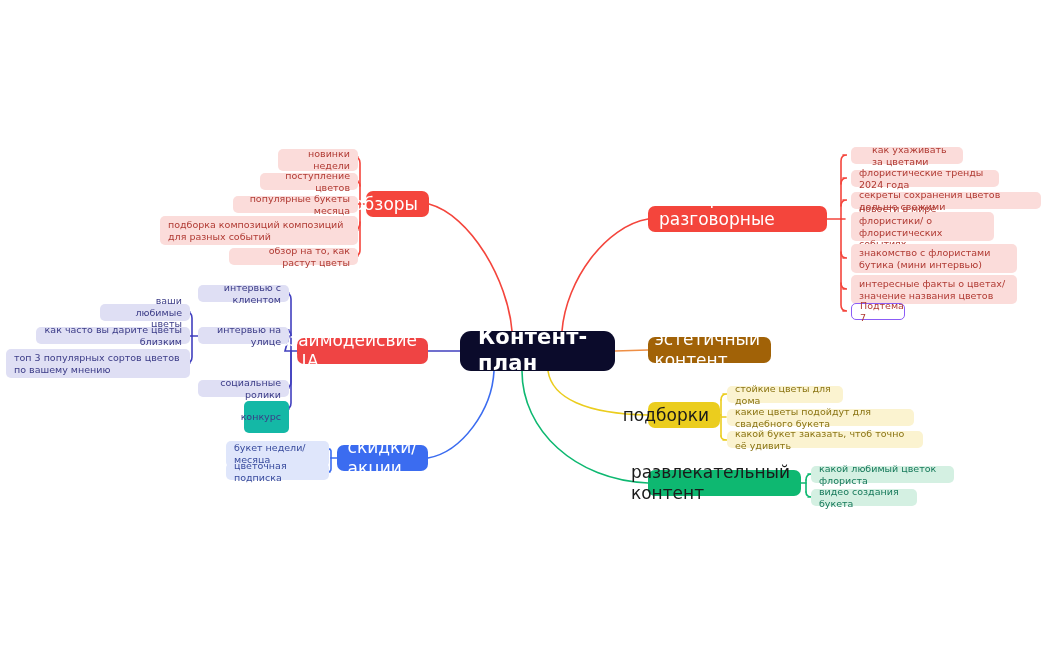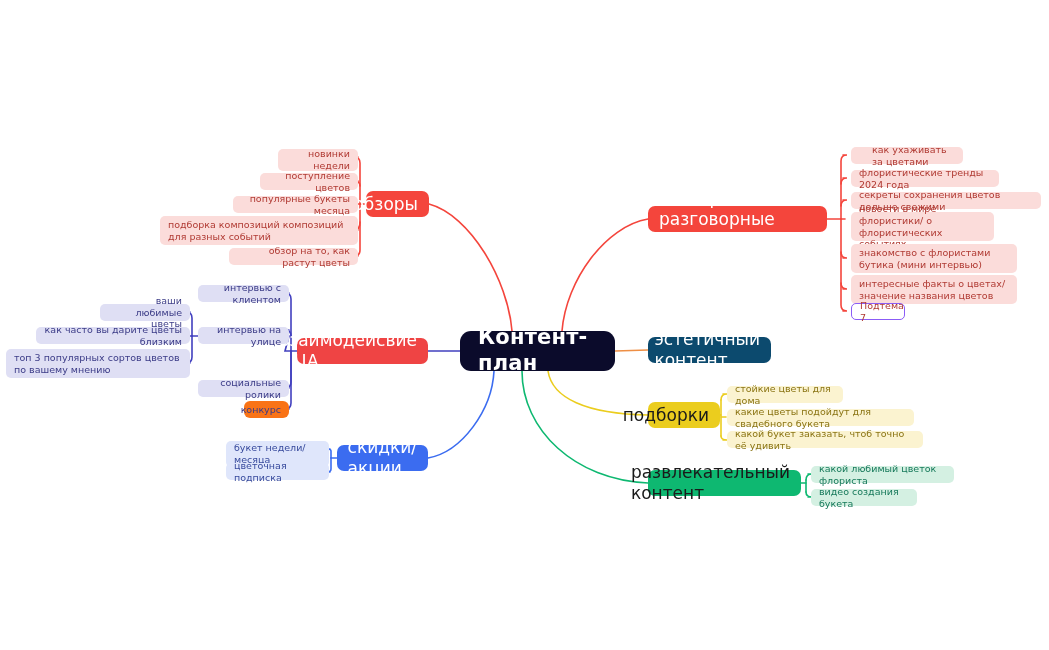--- a/index.html
+++ b/index.html
@@ -179,21 +179,21 @@
   </div>
   <div class="node leaf align-right" style="left: 198px; top: 285px; width: 91px; height: 17px; background: rgb(223, 223, 244); color: rgb(59, 59, 135);">
     <span>интервью с клиентом</span>
   </div>
   <div class="node leaf align-right" style="left: 198px; top: 327px; width: 91px; height: 17px; background: rgb(223, 223, 244); color: rgb(59, 59, 135);">
     <span>интервью на улице</span>
   </div>
   <div class="node leaf align-right" style="left: 198px; top: 380px; width: 91px; height: 17px; background: rgb(223, 223, 244); color: rgb(59, 59, 135);">
     <span>социальные ролики</span>
   </div>
-  <div class="node leaf align-right" style="left: 244px; top: 401px; width: 45px; height: 17px; background: #f97316; color: rgb(59, 59, 135); border-radius: 6px;">
+  <div class="node leaf align-right" style="left: 244px; top: 401px; width: 45px; height: 32px; background: #14b8a6; color: rgb(59, 59, 135);">
     <span>конкурс</span>
   </div>
   <div class="node leaf align-right" style="left: 100px; top: 304px; width: 90px; height: 17px; background: rgb(223, 223, 244); color: rgb(59, 59, 135);">
     <span>ваши любимые цветы</span>
   </div>
   <div class="node leaf align-right" style="left: 36px; top: 327px; width: 154px; height: 17px; background: rgb(223, 223, 244); color: rgb(59, 59, 135);">
     <span>как часто вы дарите цветы близким</span>
   </div>
   <div class="node leaf align-left" style="left: 6px; top: 349px; width: 184px; height: 29px; background: rgb(223, 223, 244); color: rgb(59, 59, 135);">
     <span>топ 3 популярных сортов цветов по вашему мнению</span>
@@ -227,21 +227,21 @@
   <div class="node leaf align-left" style="left: 851px; top: 244px; width: 166px; height: 29px; background: rgb(251, 220, 218); color: rgb(176, 58, 51);">
     <span>знакомство с флористами бутика (мини интервью)</span>
   </div>
   <div class="node leaf align-left" style="left: 851px; top: 275px; width: 166px; height: 29px; background: rgb(251, 220, 218); color: rgb(176, 58, 51);">
     <span>интересные факты о цветах/ значение названия цветов</span>
   </div>
   <div class="node leaf align-left outline" style="left: 851px; top: 303px; width: 54px; height: 17px; color: rgb(176, 58, 51);">
     <span>Подтема 7</span>
   </div>
 
-  <div class="node branch" style="left: 648px; top: 337px; width: 123px; height: 26px; background: #0c4a6e;">
+  <div class="node branch" style="left: 648px; top: 337px; width: 123px; height: 26px; background: #a16207;">
     <span>эстетичный контент</span>
   </div>
 
   <div class="node branch dark-text" style="left: 648px; top: 402px; width: 72px; height: 26px; background: rgb(235, 205, 30);">
     <span>подборки</span>
   </div>
   <div class="node leaf align-left" style="left: 727px; top: 386px; width: 116px; height: 17px; background: rgb(251, 243, 208); color: rgb(138, 116, 19);">
     <span>стойкие цветы для дома</span>
   </div>
   <div class="node leaf align-left" style="left: 727px; top: 409px; width: 187px; height: 17px; background: rgb(251, 243, 208); color: rgb(138, 116, 19);">

